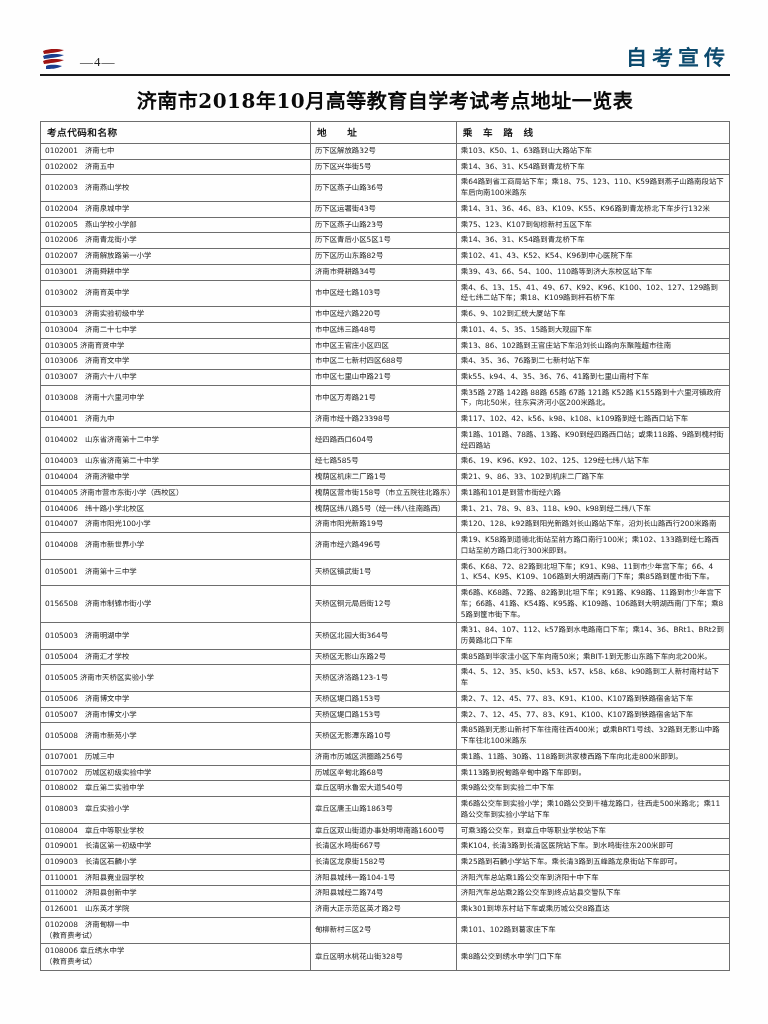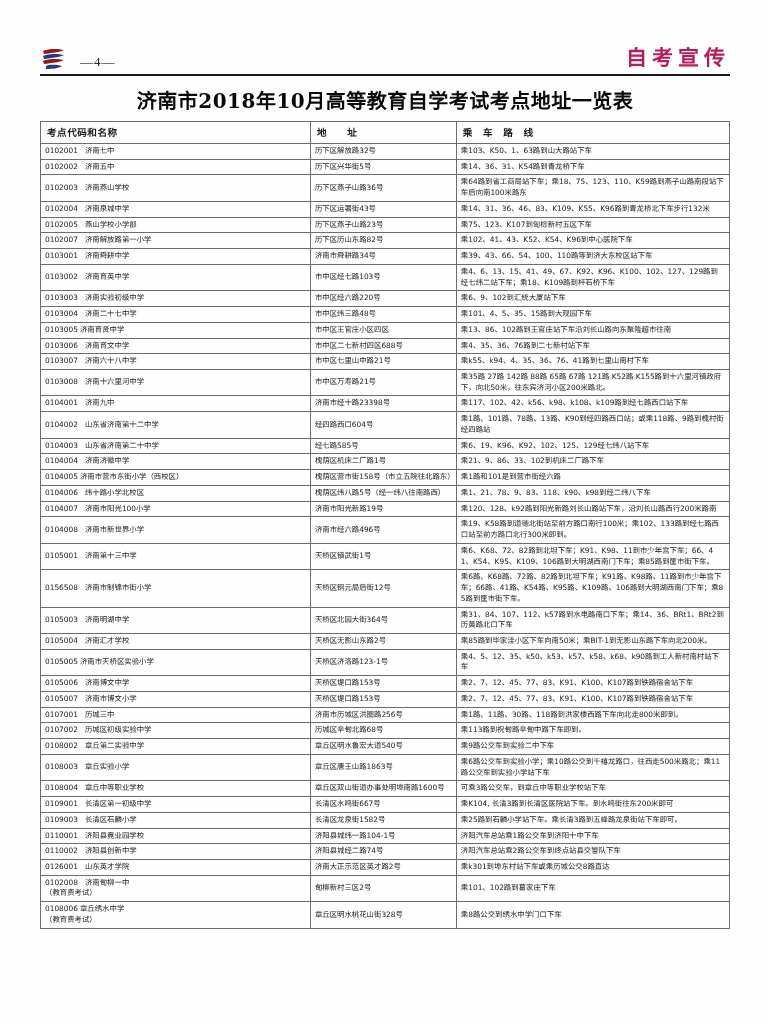--- a/index.html
+++ b/index.html
@@ -49,21 +49,21 @@
     font-family: "Liberation Serif", "DejaVu Serif", serif;
     font-size: 13px;
     color: #222;
     letter-spacing: 1px;
     padding-bottom: 2px;
   }
   .runhead-right {
     font-family: Liberation Mono, monospace;
     font-weight: bold;
     font-size: 21px;
-    color: #be185d;
+    color: #0c4a6e;
     letter-spacing: 5px;
     padding-bottom: 1px;
   }
 
   
   .doc-title {
     text-align: center;
     font-family: "DejaVu Serif", "Liberation Serif", serif;
     font-weight: bold;
     font-size: 20px;
@@ -157,20 +157,25 @@
           <td class="code"><span class="code-id">0102004</span><span>济南泉城中学</span></td>
           <td class="addr">历下区运署街43号</td>
           <td class="route">乘14、31、36、46、83、K109、K55、K96路到青龙桥北下车步行132米</td>
         </tr>
         <tr>
           <td class="code"><span class="code-id">0102005</span><span>燕山学校小学部</span></td>
           <td class="addr">历下区燕子山路23号</td>
           <td class="route">乘75、123、K107到匈棕新村五区下车</td>
         </tr>
         <tr>
+          <td class="code"><span class="code-id">0102006</span><span>济南青龙街小学</span></td>
+          <td class="addr">历下区青后小区5区1号</td>
+          <td class="route">乘14、36、31、K54路到青龙桥下车</td>
+        </tr>
+        <tr>
           <td class="code"><span class="code-id">0102007</span><span>济南解放路第一小学</span></td>
           <td class="addr">历下区历山东路82号</td>
           <td class="route">乘102、41、43、K52、K54、K96到中心医院下车</td>
         </tr>
         <tr>
           <td class="code"><span class="code-id">0103001</span><span>济南舜耕中学</span></td>
           <td class="addr">济南市舜耕路34号</td>
           <td class="route">乘39、43、66、54、100、110路等到济大东校区站下车</td>
         </tr>
         <tr>
@@ -275,20 +280,25 @@
         </tr>
         <tr>
           <td class="code"><span class="code-id">0105006</span><span>济南博文中学</span></td>
           <td class="addr">天桥区堤口路153号</td>
           <td class="route">乘2、7、12、45、77、83、K91、K100、K107路到铁路宿舍站下车</td>
         </tr>
         <tr>
           <td class="code"><span class="code-id">0105007</span><span>济南市博文小学</span></td>
           <td class="addr">天桥区堤口路153号</td>
           <td class="route">乘2、7、12、45、77、83、K91、K100、K107路到铁路宿舍站下车</td>
+        </tr>
+        <tr>
+          <td class="code"><span class="code-id">0105008</span><span>济南市新苑小学</span></td>
+          <td class="addr">天桥区无影潭东路10号</td>
+          <td class="route">乘85路到无影山新村下车往南往西400米；或乘BRT1号线、32路到无影山中路下车往北100米路东</td>
         </tr>
         <tr>
           <td class="code"><span class="code-id">0107001</span><span>历城三中</span></td>
           <td class="addr">济南市历城区洪圈路256号</td>
           <td class="route">乘1路、11路、30路、118路到洪家楼西路下车向北走800米即到。</td>
         </tr>
         <tr>
           <td class="code"><span class="code-id">0107002</span><span>历城区初级实验中学</span></td>
           <td class="addr">历城区辛甸北路68号</td>
           <td class="route">乘113路到祝甸路辛甸中路下车即到。</td>

